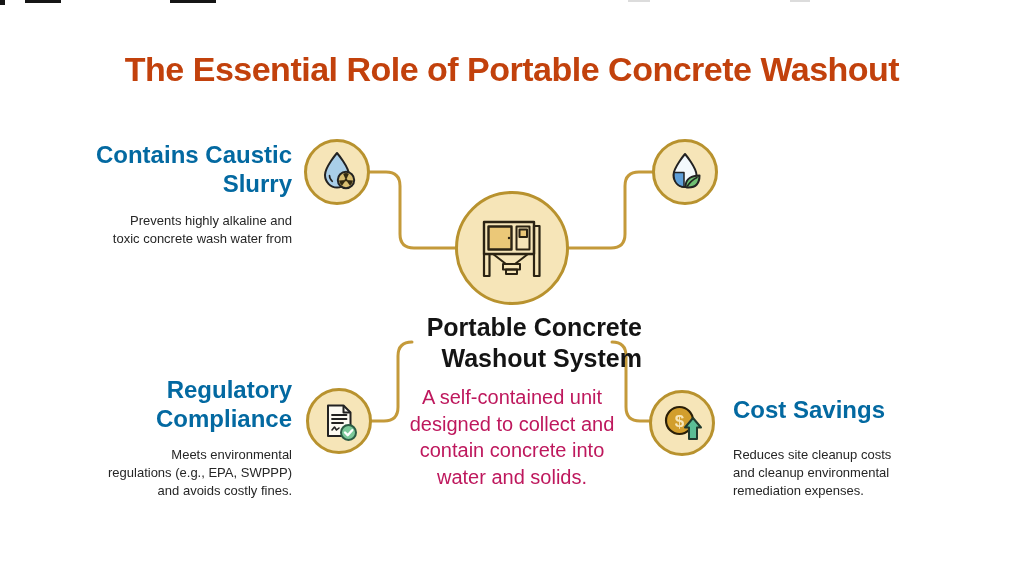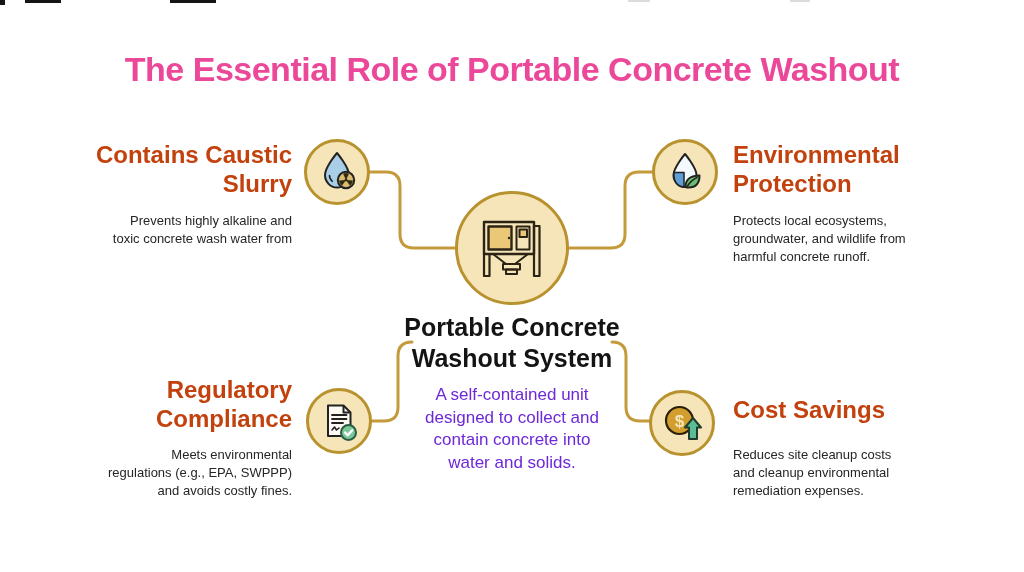--- a/index.html
+++ b/index.html
@@ -2,57 +2,57 @@
 <html><head>
 <meta charset="utf-8">
 <style>
   html,body { margin:0; padding:0; background:#ffffff; }
   .stage {
     position:relative; width:1024px; height:572px; background:#ffffff;
     overflow:hidden; font-family:"Liberation Sans", sans-serif; color:#191919;
   }
   .title {
     position:absolute; top:50px; left:0; width:1024px; text-align:center;
-    font-size:34px; font-weight:bold; letter-spacing:-0.5px; color:#ec4899;
+    font-size:34px; font-weight:bold; letter-spacing:-0.5px; color:#c2410c;
   }
   svg.connectors { position:absolute; left:0; top:0; }
   .circle {
     position:absolute; border-radius:50%; background:#F6E5B8;
     border:3px solid #B8922E; box-sizing:border-box;
     display:flex; align-items:center; justify-content:center;
   }
   .small-circle { width:66px; height:66px; }
   .center-circle { width:114px; height:114px; }
   .pos-tl { left:304px; top:139px; }
   .pos-tr { left:652px; top:139px; }
   .pos-bl { left:306px; top:388px; }
   .pos-br { left:649px; top:390px; }
   .pos-center { left:455px; top:191px; }
   .heading {
     position:absolute; font-weight:bold; font-size:24px; line-height:1.2;
-    color:#c2410c; white-space:nowrap;
+    color:#0369a1; white-space:nowrap;
   }
   .heading span, .body span { display:block; }
   .body {
     position:absolute; font-size:13px; line-height:1.38; color:#262626;
     white-space:nowrap;
   }
   .align-right { text-align:right; right:732px; }
   .align-left  { text-align:left; left:733px; }
   .h-tl { top:141px; } .b-tl { top:212px; }
   .h-tr { top:141px; } .b-tr { top:212px; }
   .h-bl { top:376px; } .b-bl { top:446px; }
   .h-br { top:396px; } .b-br { top:446px; }
   .center-heading {
-    position:absolute; left:382px; top:312px; width:260px; text-align:center;
+    position:absolute; left:382px; top:312px; width:260px; text-align:right;
     font-weight:bold; font-size:25px; line-height:1.22; color:#141414;
   }
   .center-body {
     position:absolute; left:397px; top:384px; width:230px; text-align:center;
-    font-size:17px; line-height:1.33; color:#6d28d9;
+    font-size:20px; line-height:1.33; color:#be185d;
   }
   .center-heading span, .center-body span { display:block; }
   .art { position:absolute; top:0; background:#151515; }
   .art-faint { background:#dcdcdc; }
 </style>
 </head>
 <body>
 
 <div class="stage">
 
@@ -123,29 +123,20 @@
   </div>
 
   <div class="circle small-circle pos-tr">
     <svg width="44" height="44" viewBox="0 0 44 44">
       <path d="M22 4 C22 4 10.5 17.5 10.5 25 a11.5 12 0 0 0 23 0 C33.5 17.5 22 4 22 4 Z" fill="#F3F9FC" stroke="#222222" stroke-width="2" stroke-linejoin="round"></path>
       <path d="M11 22.5 C10.4 31 14 36.4 21 37 L21 22.5 Z" fill="#5E9FD8" stroke="#222222" stroke-width="1.5" stroke-linejoin="round"></path>
       <path d="M22.5 36.5 C22.5 28.5 29 25.5 36.5 25.5 C36.5 33 33 37.5 25.5 37.5 C24 37.5 22.5 37 22.5 36.5 Z" fill="#6FBF73" stroke="#222222" stroke-width="2" stroke-linejoin="round"></path>
       <path d="M24.5 36 C27 32 30 29.5 34 27.5" fill="none" stroke="#222222" stroke-width="1.5" stroke-linecap="round"></path>
     </svg>
   </div>
-  <div class="heading align-left h-tr">
-    <span>Environmental</span>
-    <span>Protection</span>
-  </div>
-  <div class="body align-left b-tr">
-    <span>Protects local ecosystems,</span>
-    <span>groundwater, and wildlife from</span>
-    <span>harmful concrete runoff.</span>
-  </div>
 
   <div class="circle small-circle pos-bl">
     <svg width="44" height="44" viewBox="0 0 44 44">
       <path d="M11 6.5 H26.5 L33.5 13.5 V37 H11 Z" fill="#FCFAF3" stroke="#222222" stroke-width="2" stroke-linejoin="round"></path>
       <path d="M26.5 6.5 V13.5 H33.5" fill="none" stroke="#222222" stroke-width="2" stroke-linejoin="round"></path>
       <g stroke="#222222" stroke-width="1.8" stroke-linecap="round">
         <line x1="15" y1="16" x2="29.5" y2="16"></line>
         <line x1="15" y1="20" x2="29.5" y2="20"></line>
         <line x1="15" y1="24" x2="26" y2="24"></line>
       </g>

